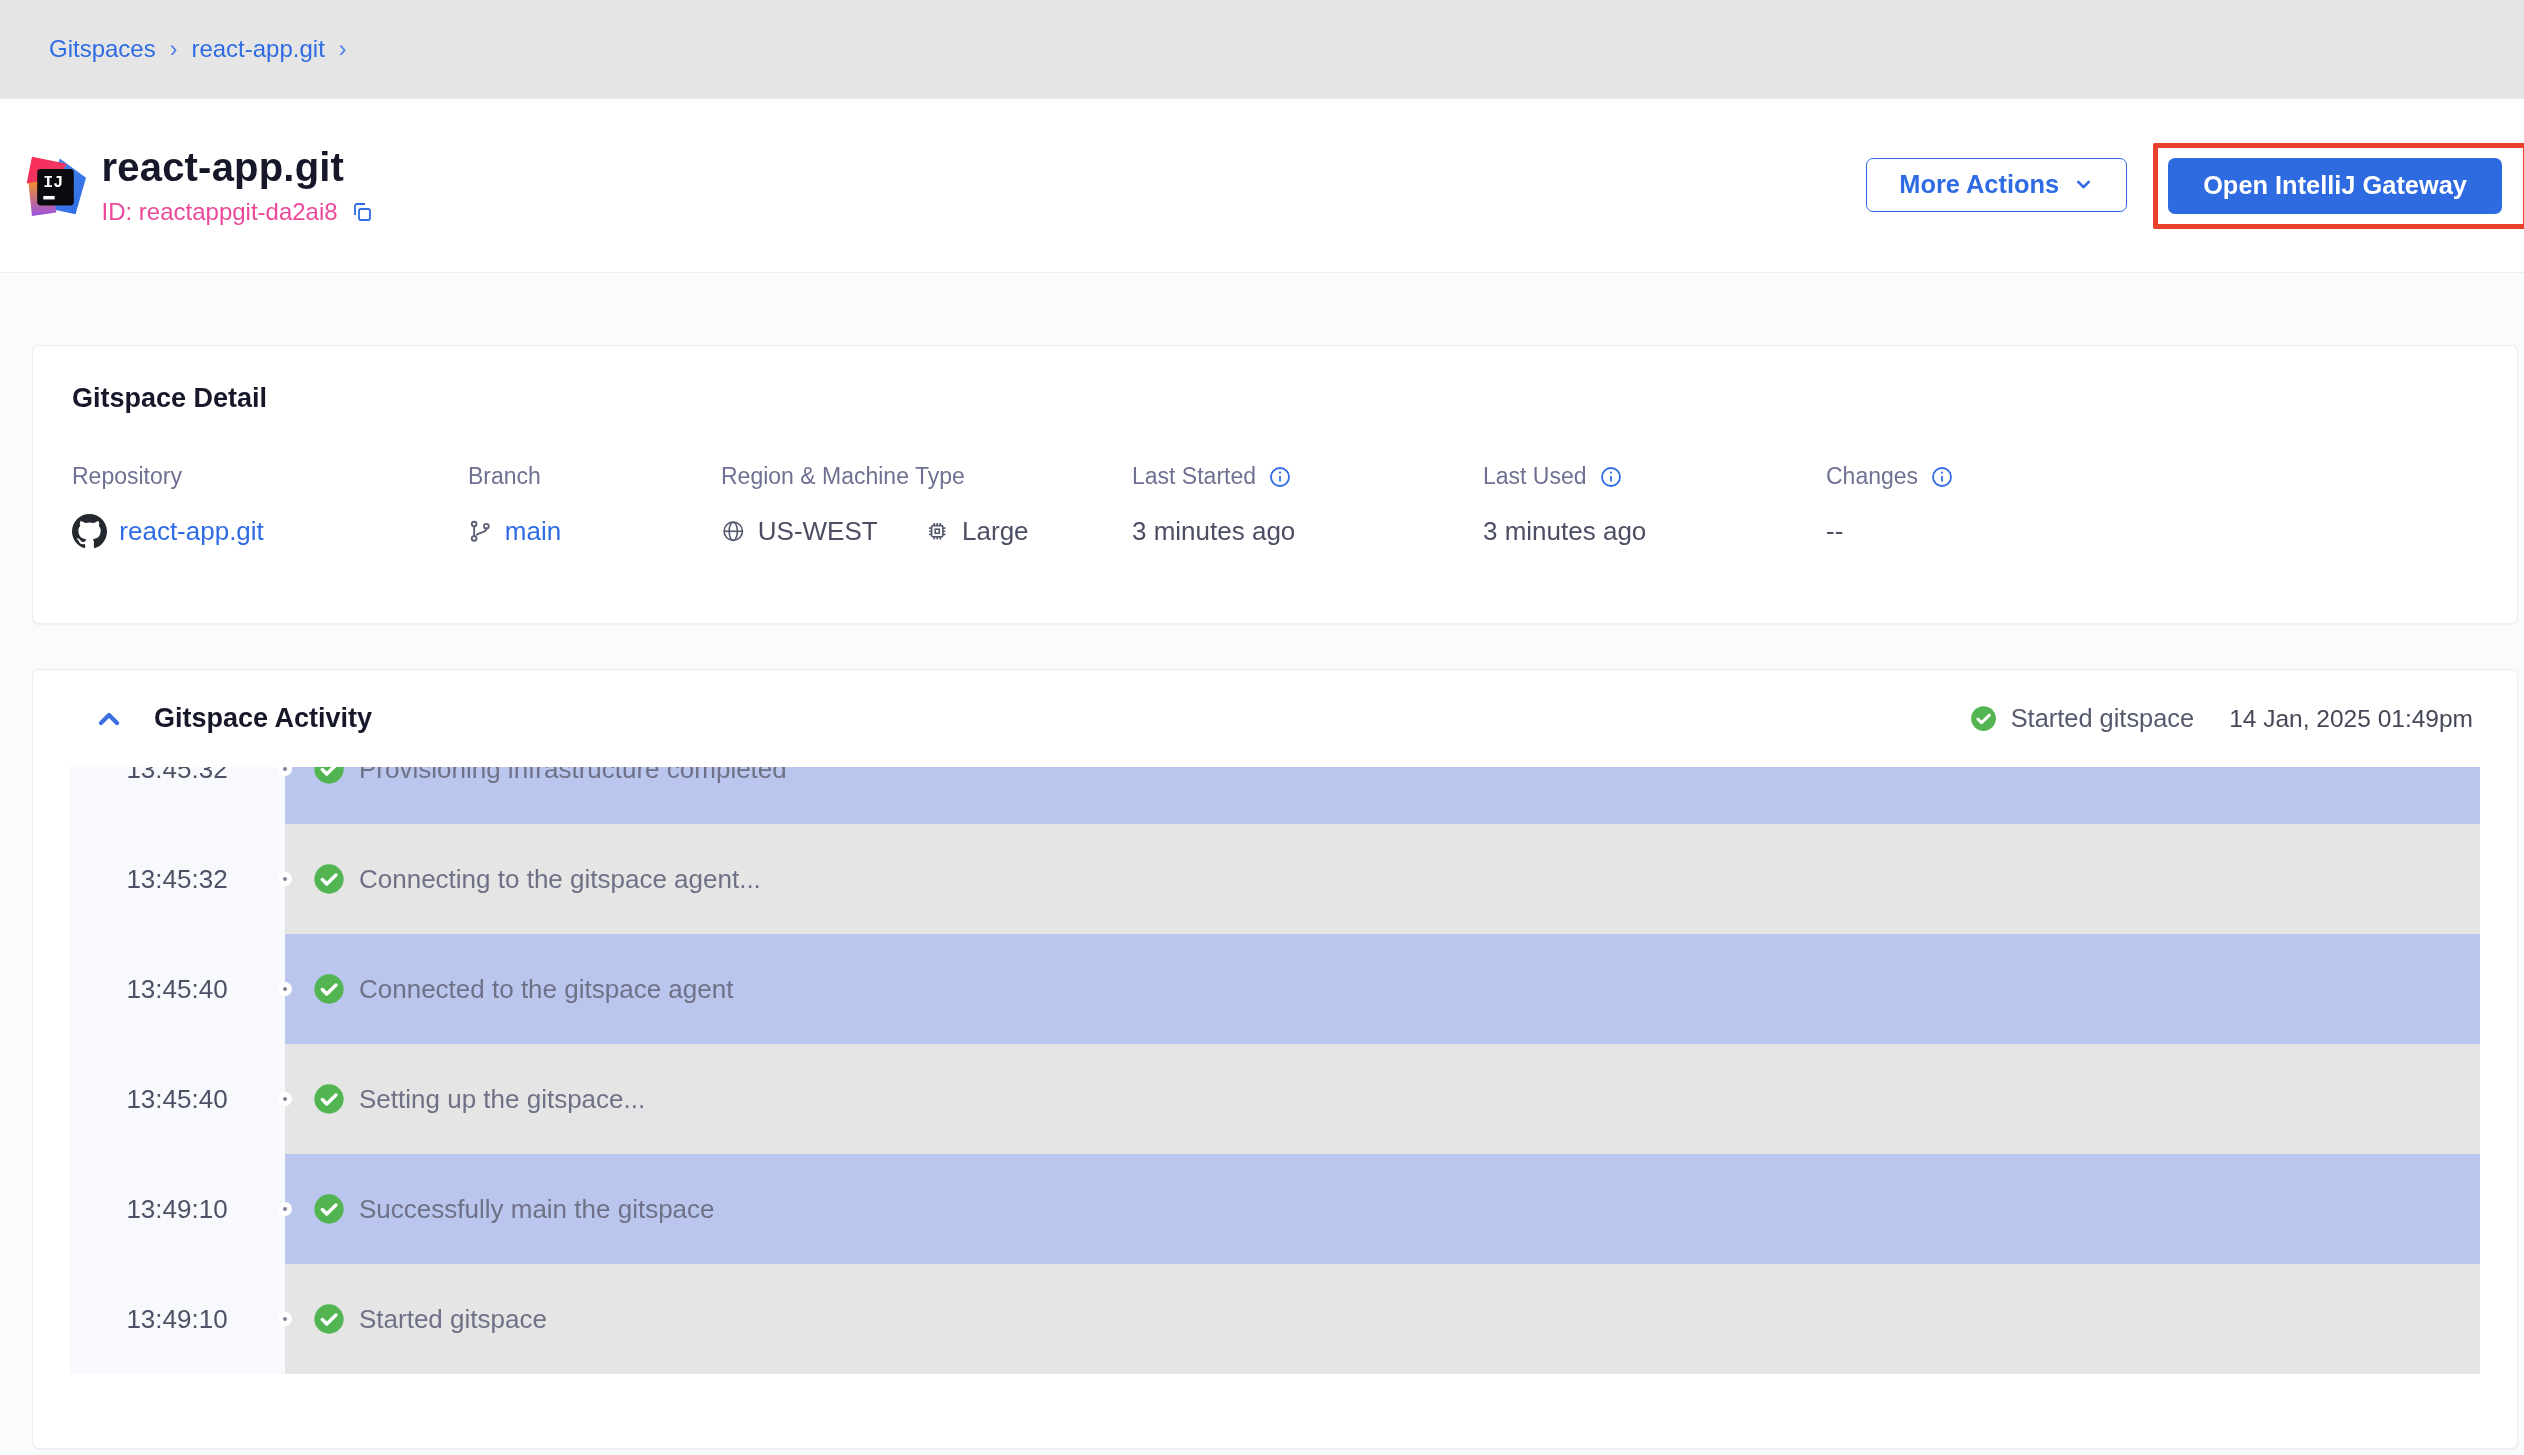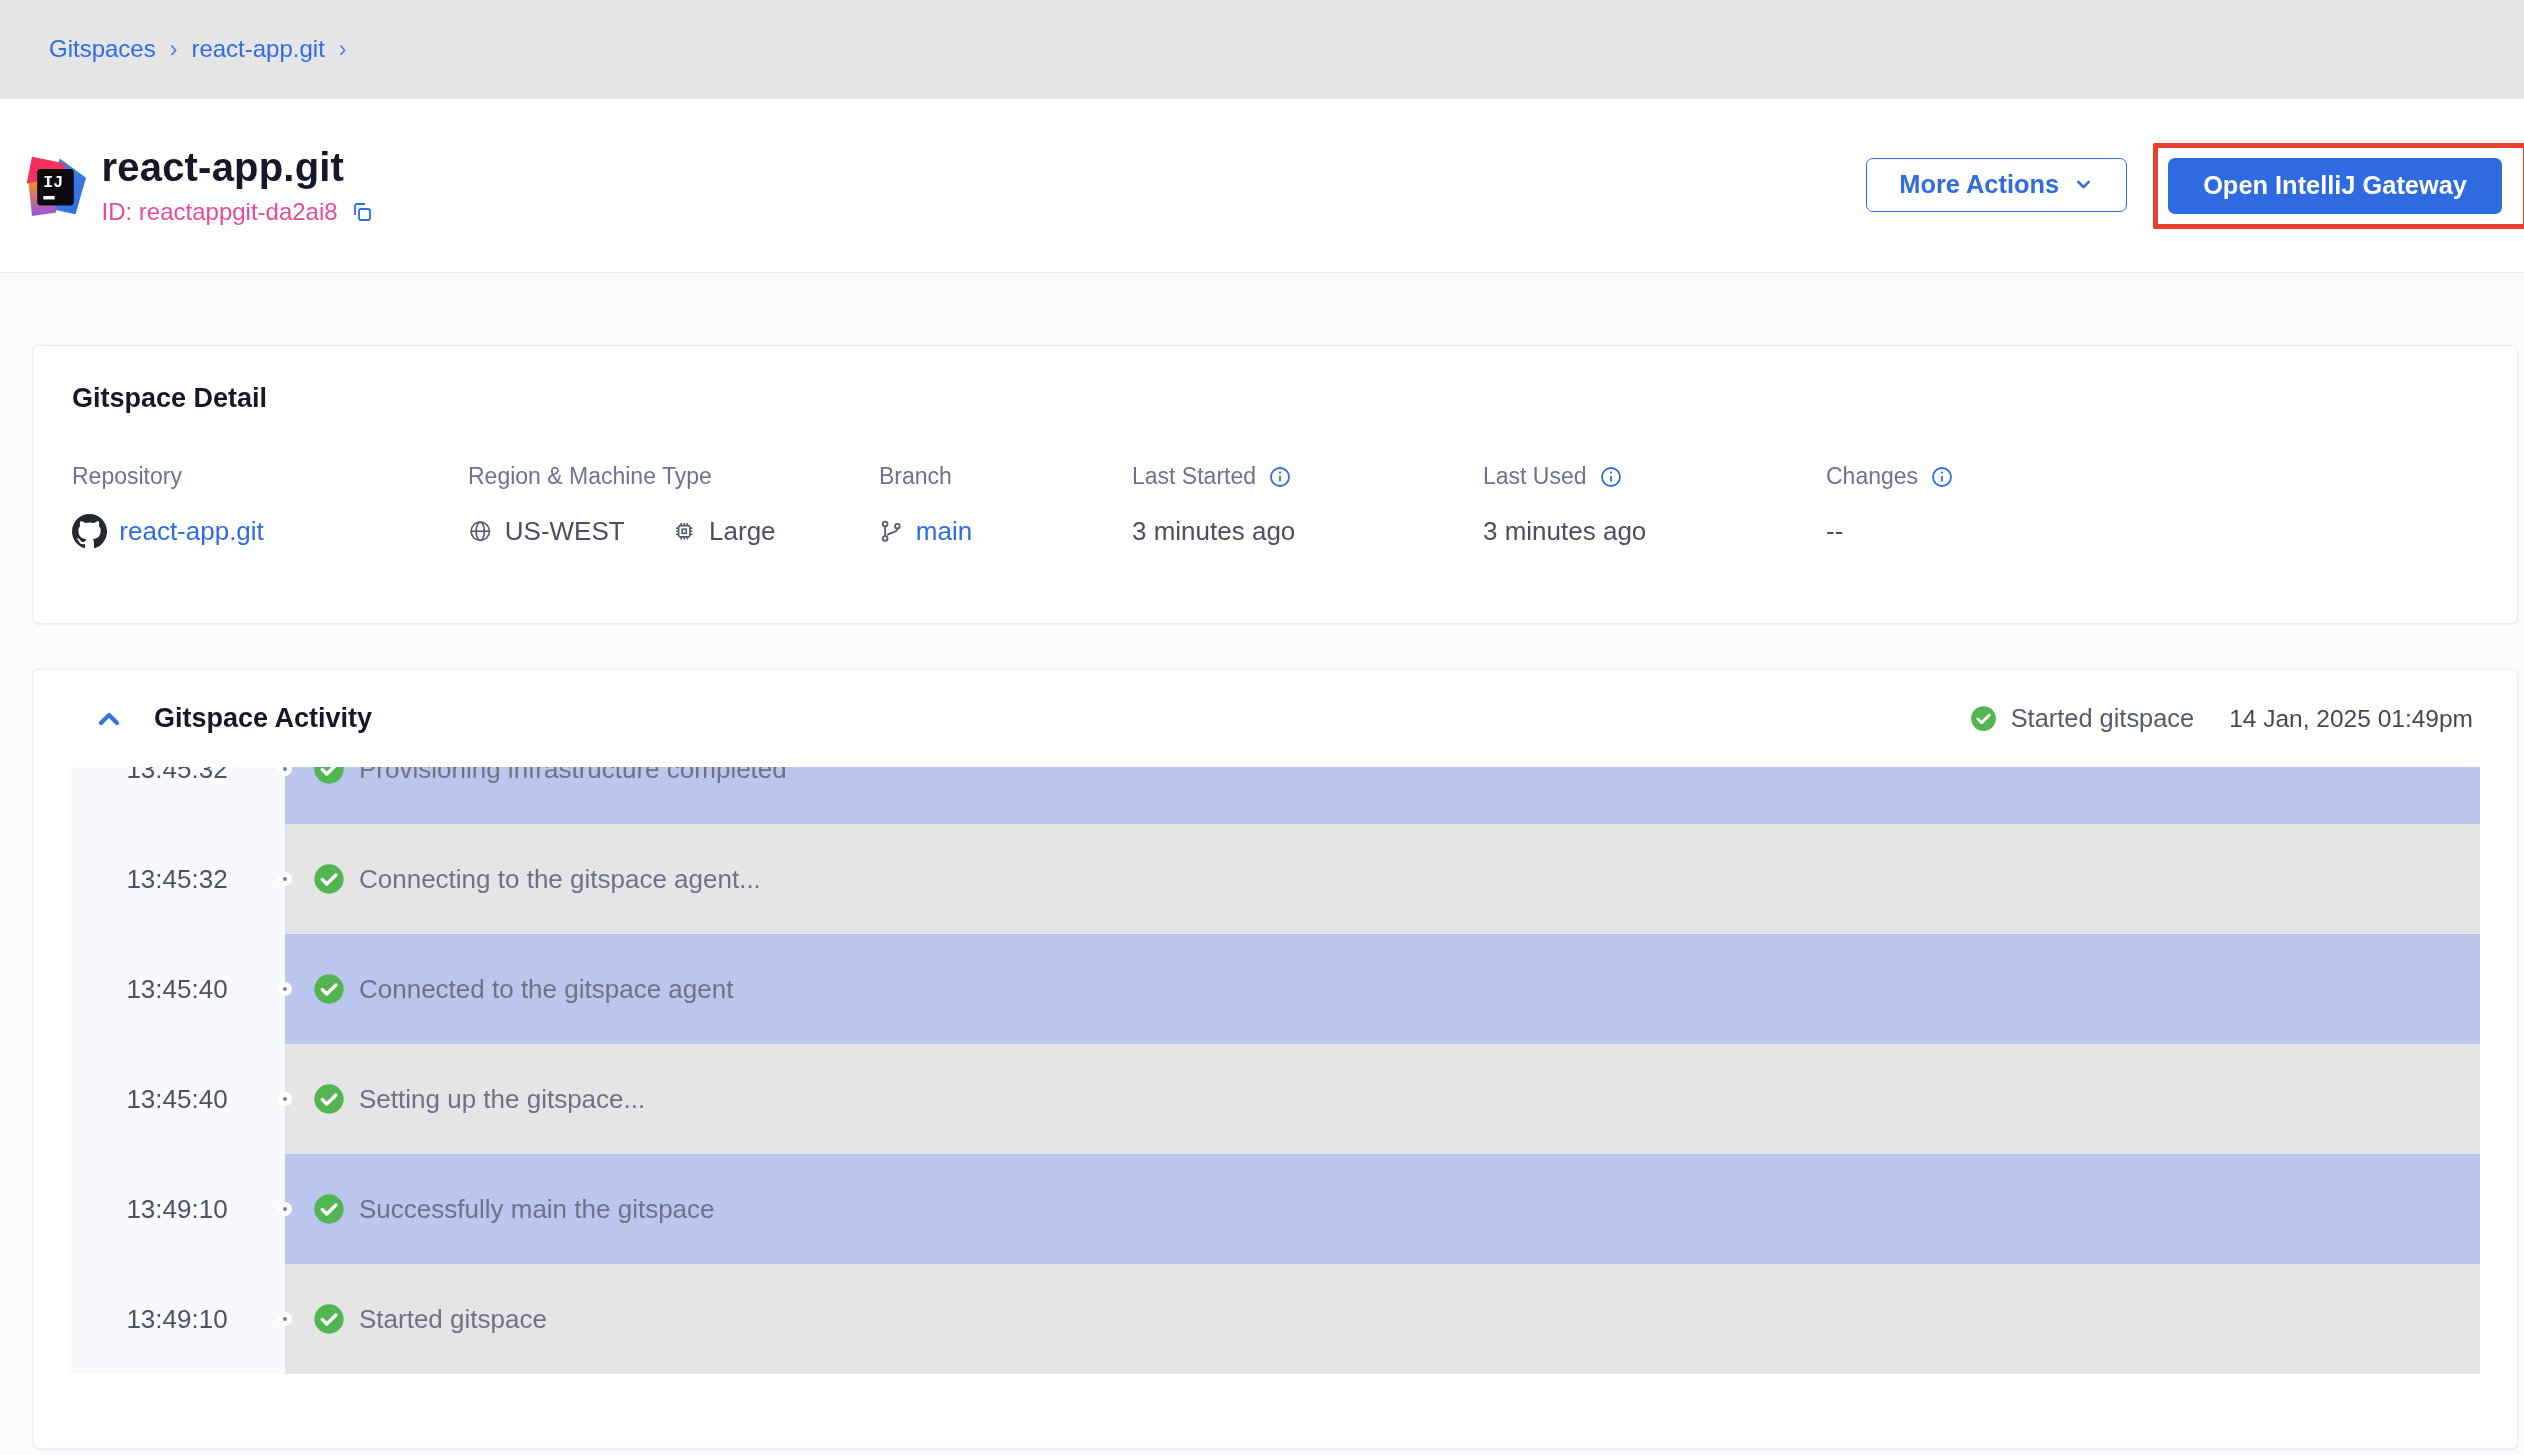--- a/index.html
+++ b/index.html
@@ -166,55 +166,55 @@
       <div class="field-value">
         <span style="display:flex;">
           <svg width="35" height="35" viewBox="0 0 16 16" fill="#24292f">
             <path d="M8 0C3.58 0 0 3.58 0 8c0 3.54 2.29 6.53 5.47 7.59.4.07.55-.17.55-.38 0-.19-.01-.82-.01-1.49-2.01.37-2.53-.49-2.69-.94-.09-.23-.48-.94-.82-1.13-.28-.15-.68-.52-.01-.53.63-.01 1.08.58 1.23.82.72 1.21 1.87.87 2.33.66.07-.52.28-.87.51-1.07-1.78-.2-3.64-.89-3.64-3.95 0-.87.31-1.59.82-2.15-.08-.2-.36-1.02.08-2.12 0 0 .67-.21 2.2.82.64-.18 1.32-.27 2-.27s1.36.09 2 .27c1.53-1.04 2.2-.82 2.2-.82.44 1.1.16 1.92.08 2.12.51.56.82 1.27.82 2.15 0 3.07-1.87 3.75-3.65 3.95.29.25.54.73.54 1.48 0 1.07-.01 1.93-.01 2.2 0 .21.15.46.55.38A8.01 8.01 0 0 0 16 8c0-4.42-3.58-8-8-8z"></path>
           </svg>
         </span>
         <a class="link">react-app.git</a>
       </div>
     </div>
 
-    <div class="field f-region">
-      <div class="field-label">Region &amp; Machine Type</div>
-      <div class="field-value">
-        <span style="display:flex;">
-          <svg width="24.5" height="24.5" viewBox="0 0 24 24" fill="none" stroke="#555a6e" stroke-width="1.6">
-            <circle cx="12" cy="12" r="9"></circle>
-            <ellipse cx="12" cy="12" rx="4" ry="9"></ellipse>
-            <line x1="3" y1="12" x2="21" y2="12"></line>
-          </svg>
-        </span>
-        <span>US-WEST</span>
-        <span class="region-gap"></span>
-        <span style="display:flex;">
-          <svg width="24.5" height="24.5" viewBox="0 0 24 24" fill="none" stroke="#555a6e" stroke-width="1.6">
-            <rect x="6.5" y="6.5" width="11" height="11" rx="1.5"></rect>
-            <rect x="10" y="10" width="4" height="4"></rect>
-            <path d="M9 6.5V4 M12 6.5V4 M15 6.5V4 M9 20v-2.5 M12 20v-2.5 M15 20v-2.5 M6.5 9H4 M6.5 12H4 M6.5 15H4 M20 9h-2.5 M20 12h-2.5 M20 15h-2.5"></path>
-          </svg>
-        </span>
-        <span>Large</span>
-      </div>
-    </div>
-
     <div class="field f-branch">
       <div class="field-label">Branch</div>
       <div class="field-value">
         <span style="display:flex;">
           <svg width="24.5" height="24.5" viewBox="0 0 24 24" fill="none" stroke="#5a5e72" stroke-width="1.8">
             <circle cx="6" cy="5" r="2.3"></circle>
               <circle cx="6" cy="19" r="2.3"></circle>
               <circle cx="18" cy="7" r="2.3"></circle>
             <path d="M6 7.3 v9.4 M18 9.3 c0 4.2 -5.5 3.4 -9.5 6.2" stroke-linecap="round"></path>
           </svg>
         </span>
         <a class="link">main</a>
+      </div>
+    </div>
+
+    <div class="field f-region">
+      <div class="field-label">Region &amp; Machine Type</div>
+      <div class="field-value">
+        <span style="display:flex;">
+          <svg width="24.5" height="24.5" viewBox="0 0 24 24" fill="none" stroke="#555a6e" stroke-width="1.6">
+            <circle cx="12" cy="12" r="9"></circle>
+            <ellipse cx="12" cy="12" rx="4" ry="9"></ellipse>
+            <line x1="3" y1="12" x2="21" y2="12"></line>
+          </svg>
+        </span>
+        <span>US-WEST</span>
+        <span class="region-gap"></span>
+        <span style="display:flex;">
+          <svg width="24.5" height="24.5" viewBox="0 0 24 24" fill="none" stroke="#555a6e" stroke-width="1.6">
+            <rect x="6.5" y="6.5" width="11" height="11" rx="1.5"></rect>
+            <rect x="10" y="10" width="4" height="4"></rect>
+            <path d="M9 6.5V4 M12 6.5V4 M15 6.5V4 M9 20v-2.5 M12 20v-2.5 M15 20v-2.5 M6.5 9H4 M6.5 12H4 M6.5 15H4 M20 9h-2.5 M20 12h-2.5 M20 15h-2.5"></path>
+          </svg>
+        </span>
+        <span>Large</span>
       </div>
     </div>
 
     <div class="field f-started">
       <div class="field-label">
         <span>Last Started</span>
         <span style="display:flex; cursor:pointer;">
           <svg width="24" height="24" viewBox="0 0 24 24" fill="none" stroke="#2f6ce4" stroke-width="1.8">
             <circle cx="12" cy="12" r="9"></circle>
               <line x1="12" y1="11" x2="12" y2="16.5"></line>

